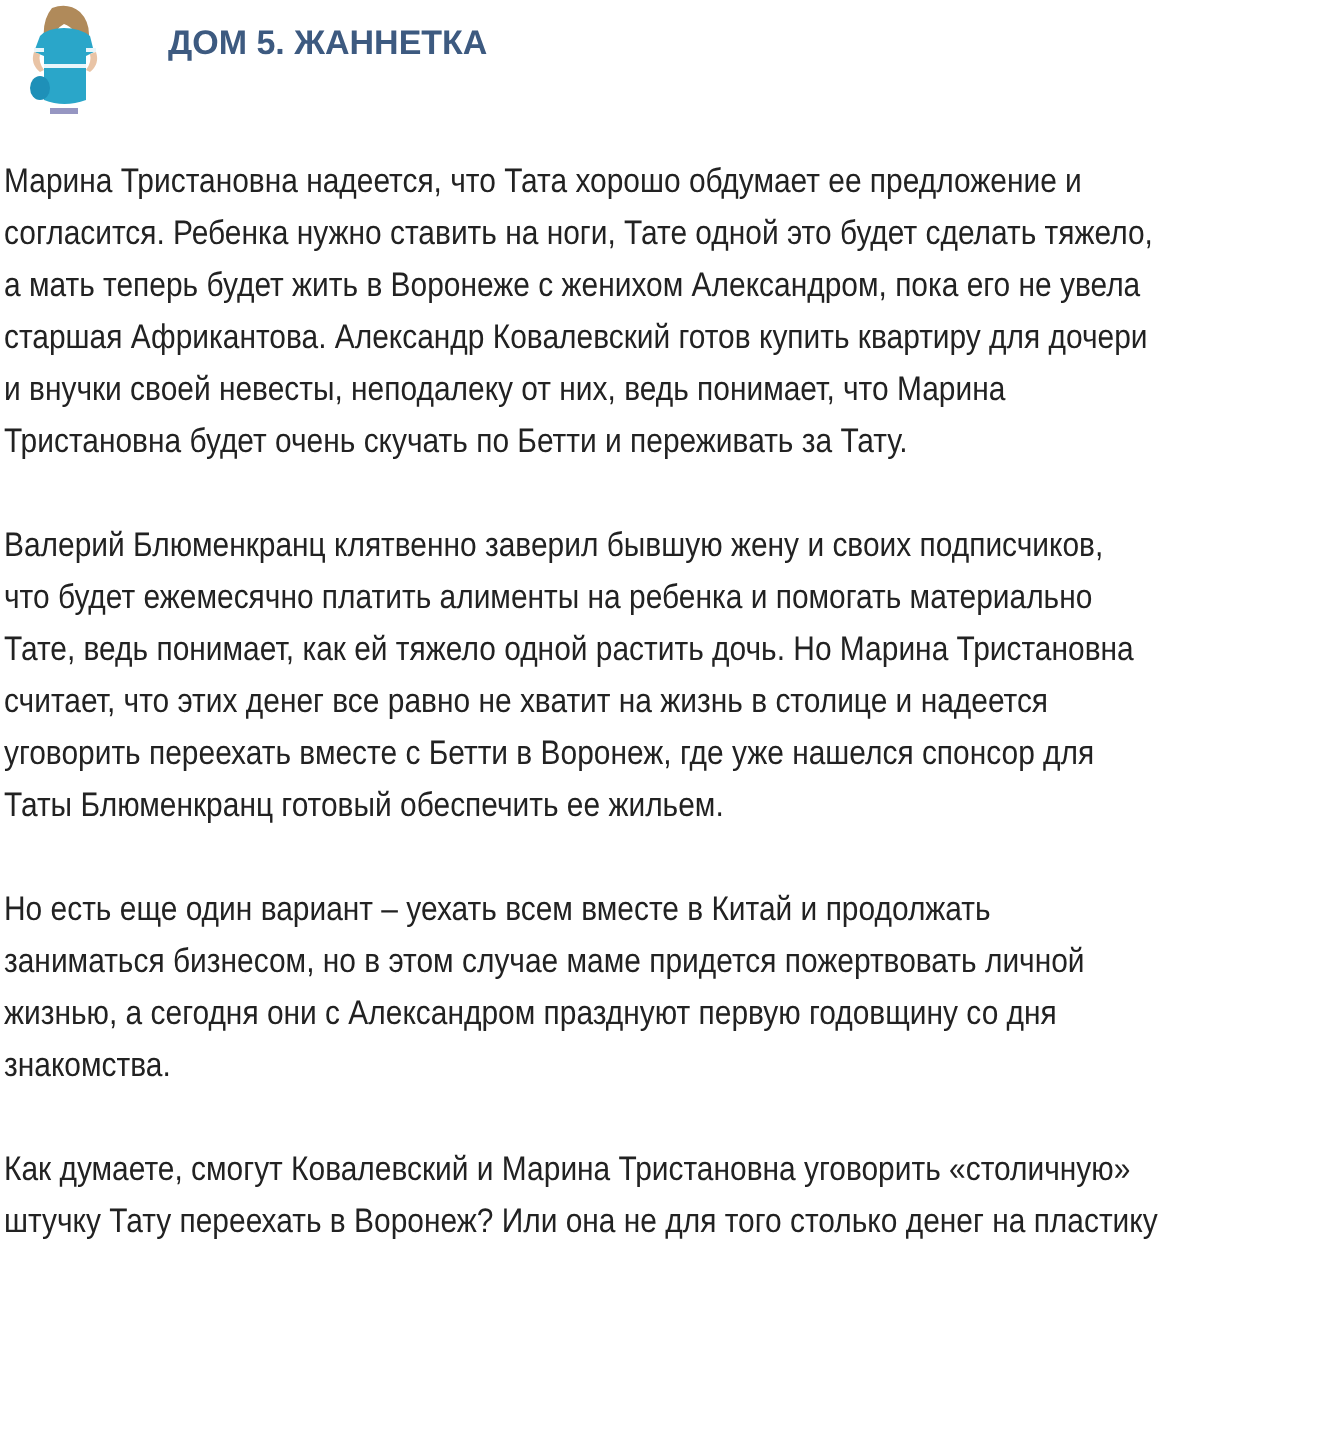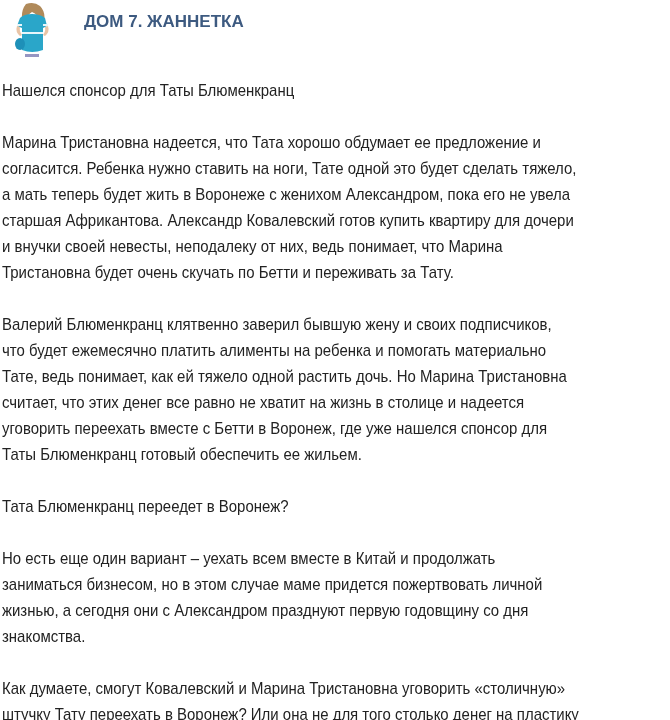--- a/index.html
+++ b/index.html
@@ -76,47 +76,41 @@
       <rect x="31" y="22" width="5" height="2" fill="#e8f6fb"></rect>
 
       <path d="M5 24 Q3 30 8 34 L10 33 Q7 29 8 25 Z" fill="#e9c4a6"></path>
       <path d="M36 24 Q38 30 33 34 L31 33 Q34 29 33 25 Z" fill="#e9c4a6"></path>
 
       <ellipse cx="8" cy="42" rx="5" ry="6" fill="#1e90b8"></ellipse>
 
       <rect x="13" y="52" width="14" height="3" fill="#6a6aa8" opacity="0.7"></rect>
     </svg>
   </div>
-  <div class="channel-title">ДОМ 7. ЖАННЕТКА</div>
+  <div class="channel-title">ДОМ 5. ЖАННЕТКА</div>
 </div>
 
 <div class="content">
-  <p class="para">
-    <span class="line">Нашелся спонсор для Таты Блюменкранц</span>
-  </p>
   <p class="para">
     <span class="line">Марина Тристановна надеется, что Тата хорошо обдумает ее предложение и</span>
     <span class="line">согласится. Ребенка нужно ставить на ноги, Тате одной это будет сделать тяжело,</span>
     <span class="line">а мать теперь будет жить в Воронеже с женихом Александром, пока его не увела</span>
     <span class="line">старшая Африкантова. Александр Ковалевский готов купить квартиру для дочери</span>
     <span class="line">и внучки своей невесты, неподалеку от них, ведь понимает, что Марина</span>
     <span class="line">Тристановна будет очень скучать по Бетти и переживать за Тату.</span>
   </p>
   <p class="para">
     <span class="line">Валерий Блюменкранц клятвенно заверил бывшую жену и своих подписчиков,</span>
     <span class="line">что будет ежемесячно платить алименты на ребенка и помогать материально</span>
     <span class="line">Тате, ведь понимает, как ей тяжело одной растить дочь. Но Марина Тристановна</span>
     <span class="line">считает, что этих денег все равно не хватит на жизнь в столице и надеется</span>
     <span class="line">уговорить переехать вместе с Бетти в Воронеж, где уже нашелся спонсор для</span>
     <span class="line">Таты Блюменкранц готовый обеспечить ее жильем.</span>
   </p>
   <p class="para">
-    <span class="line">Тата Блюменкранц переедет в Воронеж?</span>
-  </p>
-  <p class="para">
     <span class="line">Но есть еще один вариант – уехать всем вместе в Китай и продолжать</span>
     <span class="line">заниматься бизнесом, но в этом случае маме придется пожертвовать личной</span>
     <span class="line">жизнью, а сегодня они с Александром празднуют первую годовщину со дня</span>
     <span class="line">знакомства.</span>
   </p>
   <p class="para">
     <span class="line">Как думаете, смогут Ковалевский и Марина Тристановна уговорить «столичную»</span>
     <span class="line">штучку Тату переехать в Воронеж? Или она не для того столько денег на пластику</span>
 
   </p>

